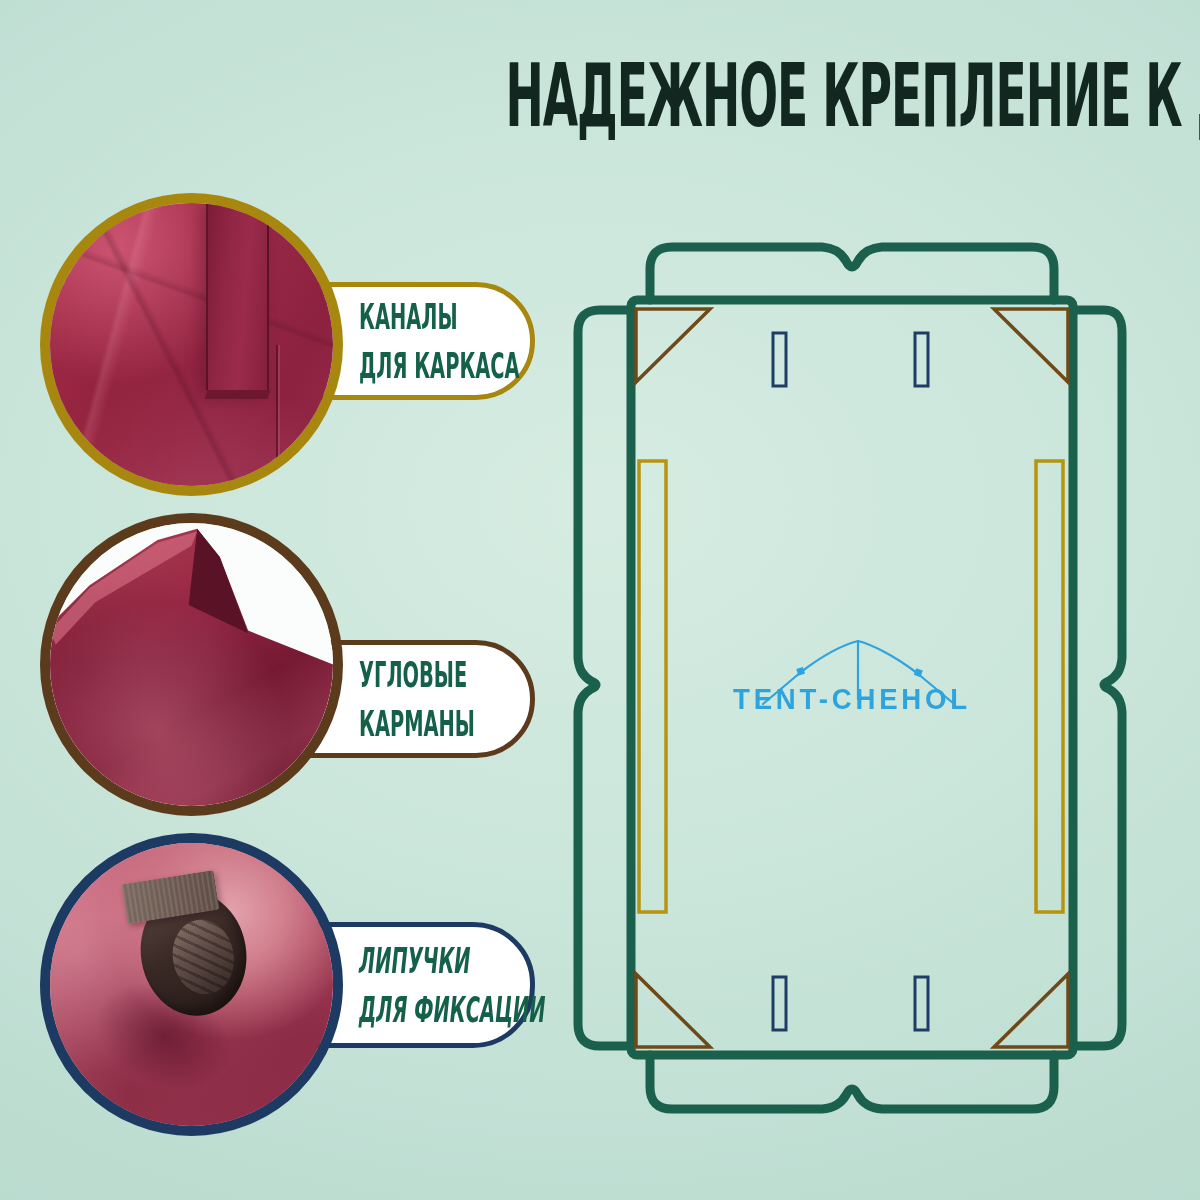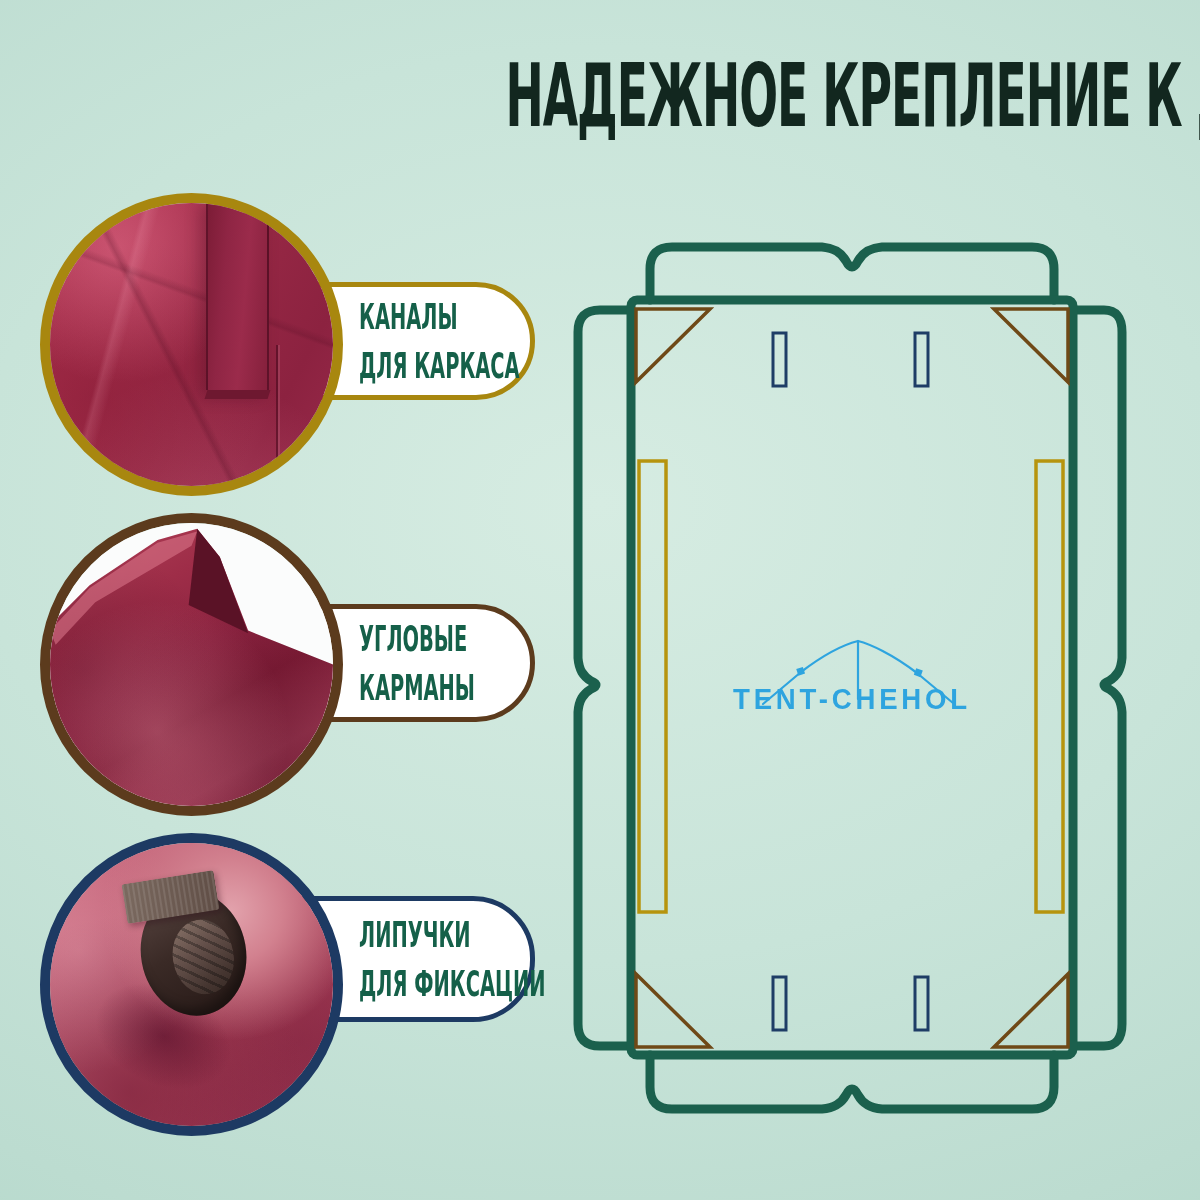--- a/index.html
+++ b/index.html
@@ -19,22 +19,22 @@
   }
 
   
   .pill {
     position:absolute; left:150px; width:385px; height:118px;
     background:#ffffff; border-radius:62px; box-sizing:border-box;
     border:5px solid #000; display:flex; flex-direction:column; justify-content:center;
     padding-left:204px; z-index:1;
   }
   .pill-1 { top:282px; border-color:#a8870f;text-align:right; }
-  .pill-2 { top:604px; border-color:#5c3b1d; }
-  .pill-3 { top:896px; height:126px; border-color:#1d3a63; }
+  .pill-2 { top:640px; border-color:#5c3b1d; }
+  .pill-3 { top:922px; height:126px; border-color:#1d3a63;font-style:italic; }
   .pill .condense-left {
     display:inline-block; white-space:nowrap; transform:scaleX(0.54);
     transform-origin:left center; font-weight:bold; font-size:36px;
     line-height:49px; color:#156049; letter-spacing:0px;
   }
 
   
   .photo-circle {
     position:absolute; left:40px; width:303px; height:303px; border-radius:50%;
     box-sizing:border-box; overflow:hidden; z-index:2;

